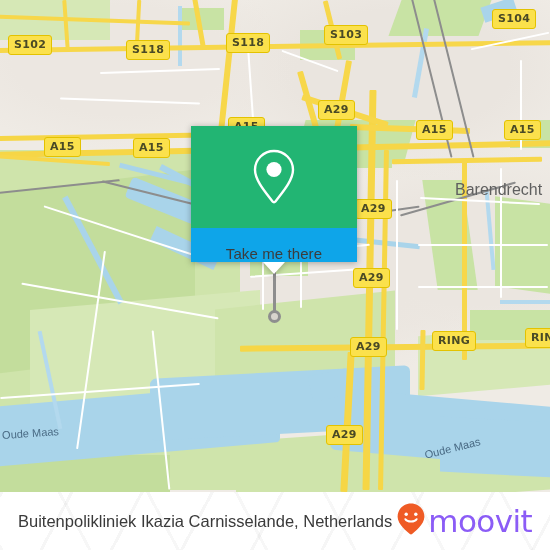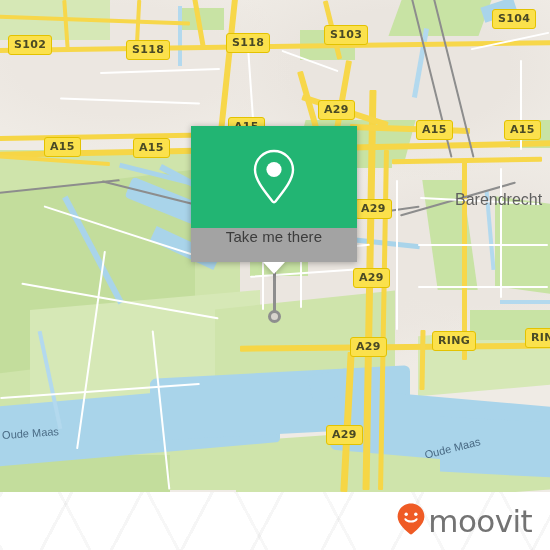--- a/index.html
+++ b/index.html
@@ -102,23 +102,23 @@
   #card-green {
     height: 102px;
     background: #22b573;
     display: flex;
     align-items: center;
     justify-content: center;
   }
   #card-green svg { display: block; }
   #card-foot {
     height: 34px;
-    background: #a3a3a3;
+    background: #0ea5e9;
     display: flex;
-    align-items: flex-start;
+    align-items: flex-end;
     justify-content: center;
   }
   #card-foot-label {
     color: #3c3c3c;
     font-size: 15px;
     letter-spacing: 0.1px;
   }
   #card-tail {
     width: 0; height: 0;
     margin: 0 auto;
@@ -181,21 +181,21 @@
   #moovit-logo {
     position: absolute;
     right: 18px; top: 50%;
     transform: translateY(-50%);
     display: flex;
     align-items: center;
     gap: 2px;
   }
   #moovit-wordmark {
     font-size: 31px;
-    color: #737373;
+    color: #8b5cf6;
     letter-spacing: -0.6px;
     line-height: 1;
     font-family: "DejaVu Sans", sans-serif;
     font-weight: 500;
   }
 </style>
 </head>
 <body>
 
 <div id="app">
@@ -323,21 +323,21 @@
         <div class="shield" style="left: 228px; top: 117px;">A15</div>
         <div class="shield" style="left: 355px; top: 199px;">A29</div>
         <div class="shield" style="left: 353px; top: 268px;">A29</div>
         <div class="shield" style="left: 350px; top: 337px;">A29</div>
         <div class="shield" style="left: 432px; top: 331px;">RING</div>
         <div class="shield" style="left: 525px; top: 328px;">RING</div>
         <div class="shield" style="left: 326px; top: 425px;">A29</div>
       </div>
 
     <div class="layer" id="label-layer">
-        <div class="place-label" style="left: 455px; top: 191px;">Barendrecht</div>
+        <div class="place-label" style="left: 455px; top: 181px;">Barendrecht</div>
         <div class="water-label" style="left: 2px; top: 427px; transform: rotate(-4deg);">Oude Maas</div>
         <div class="water-label" style="left: 424px; top: 442px; transform: rotate(-14deg);">Oude Maas</div>
       </div>
 
     <div id="map-pin-stem"></div>
     <div id="map-pin-dot"></div>
 
     <div id="marker-card">
       <div id="card-green">
         <span>
@@ -350,20 +350,21 @@
       <div id="card-foot">
         <span id="card-foot-label">Take me there</span>
       </div>
       <div id="card-tail"></div>
     </div>
 
   </div>
 
   <div id="footer">
     <div id="footer-bg"></div>
+    <div id="footer-title">Buitenpolikliniek Ikazia Carnisselande, Netherlands</div>
     <div id="moovit-logo">
       <span>
         <svg width="30" height="34" viewBox="0 0 30 34" aria-hidden="true">
           <path d="M15 1.5 C7.5 1.5 1.6 7.4 1.6 14.7 C1.6 22.3 11.6 30 13.9 32.1 C14.5 32.7 15.5 32.7 16.1 32.1 C18.4 30 28.4 22.3 28.4 14.7 C28.4 7.4 22.5 1.5 15 1.5 Z" fill="#ef5b25"></path>
           <circle cx="10.2" cy="12.2" r="1.7" fill="#ffffff"></circle>
           <circle cx="19.8" cy="12.2" r="1.7" fill="#ffffff"></circle>
           <path d="M9.4 17.2 C11.2 20.3 18.8 20.3 20.6 17.2" fill="none" stroke="#ffffff" stroke-width="2" stroke-linecap="round"></path>
         </svg>
       </span>
       <span id="moovit-wordmark">moovit</span>

